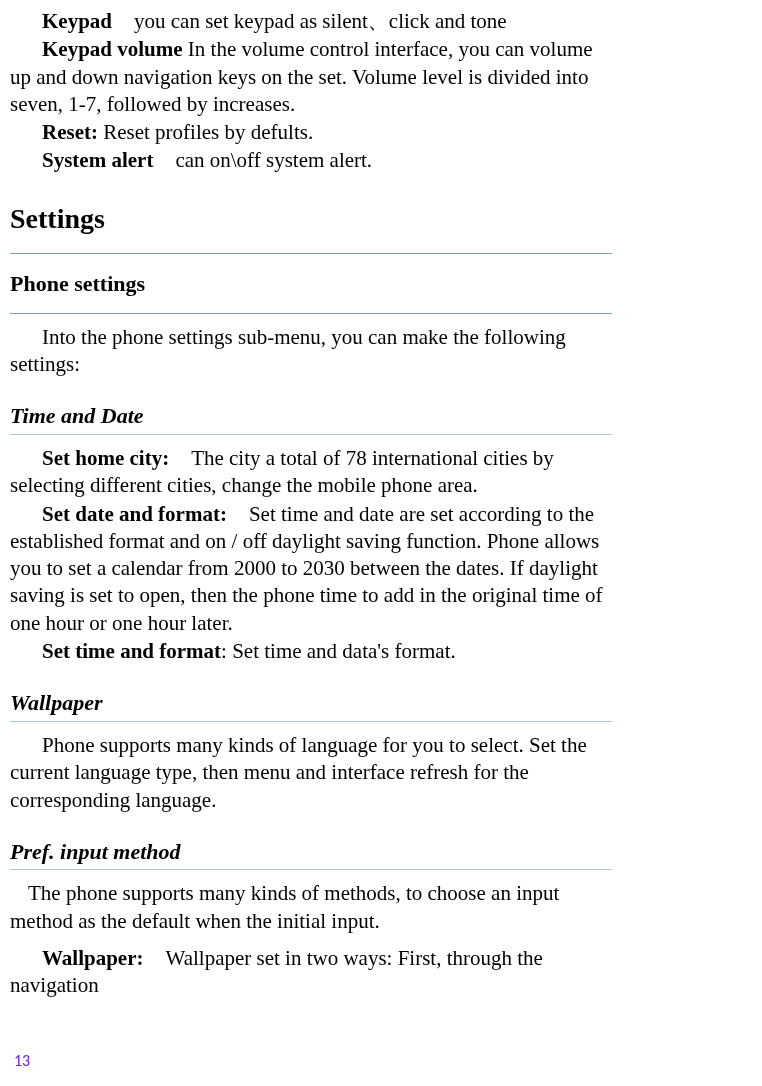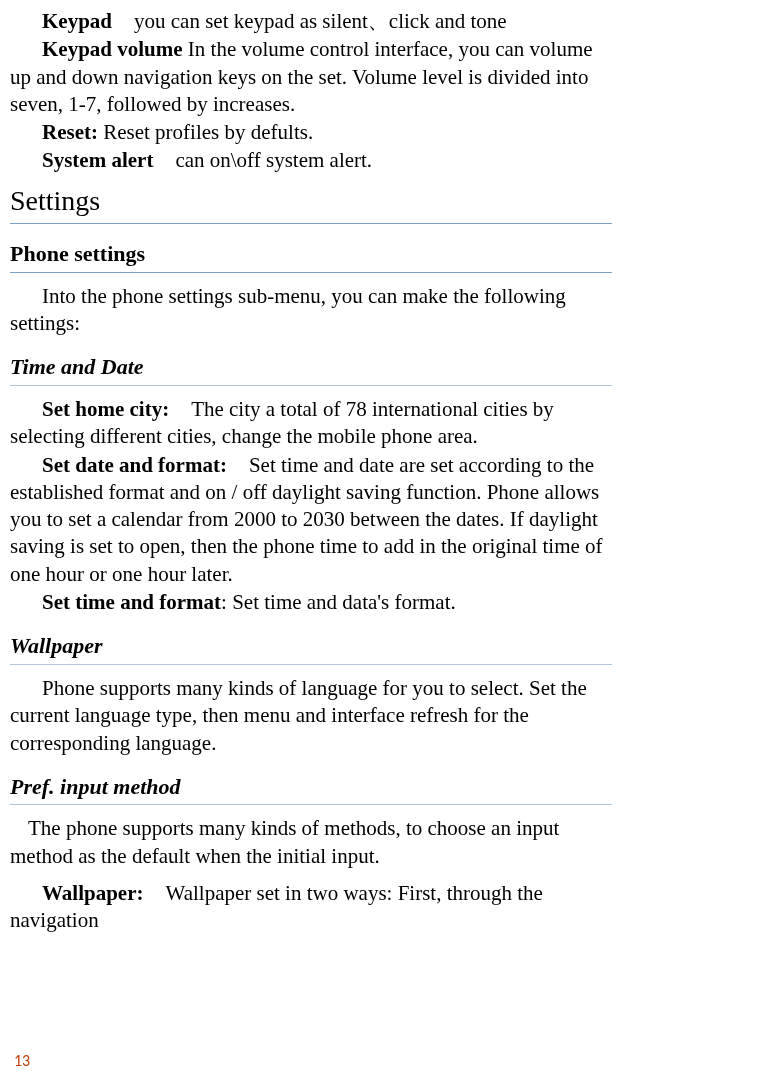--- a/index.html
+++ b/index.html
@@ -20,51 +20,51 @@
   .para {
     margin: 0 0 1px 0;
     text-indent: 32px;
   }
   .no-indent { text-indent: 0; }
   .bold { font-weight: bold; }
   .sp-after { display: inline-block; width: 22px; }
 
   h1.settings {
     font-size: 28px;
-    font-weight: normal;
-    margin-top: 8px;
+    font-weight: bold;
+    margin-top: 26px;
     margin-bottom: 2px;
-    padding-bottom: 4px;
+    padding-bottom: 16px;
     border-bottom: 1px solid #7a9fc2;
   }
   h2.sub {
     font-size: 22px;
     font-weight: bold;
     margin-top: 16px;
     margin-bottom: 2px;
-    padding-bottom: 3px;
+    padding-bottom: 14px;
     border-bottom: 1px solid #7a9fc2;
   }
   h3.subsub {
     font-size: 22px;
     font-style: italic;
     font-weight: bold;
-    margin-top: 16px;
+    margin-top: 24px;
     margin-bottom: 2px;
     padding-bottom: 3px;
     border-bottom: 1px solid #b3c7db;
   }
   .block { margin-top: 10px; }
   .page-num {
     position: absolute;
     left: 14px;
     bottom: 14px;
     font-family: Calibri, Arial, sans-serif;
     font-size: 16px;
-    color: #c2410c;
+    color: #6d28d9;
   }
 </style>
 </head>
 <body>
 
 <div class="page">
 
   <p class="para">
     <span class="bold">Keypad</span><span class="sp-after"></span><span>you can set keypad as silent、click and tone</span>
   </p>

